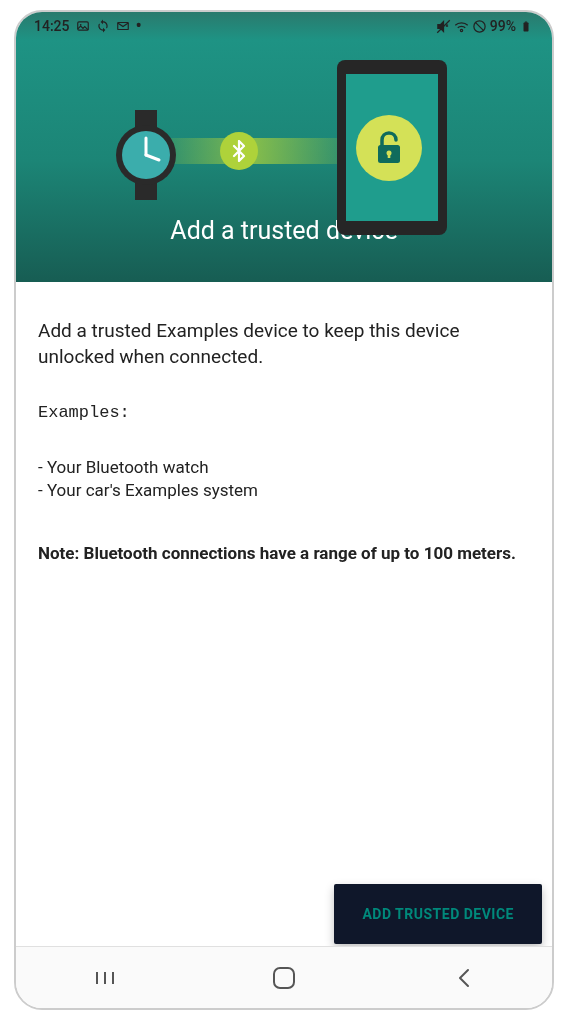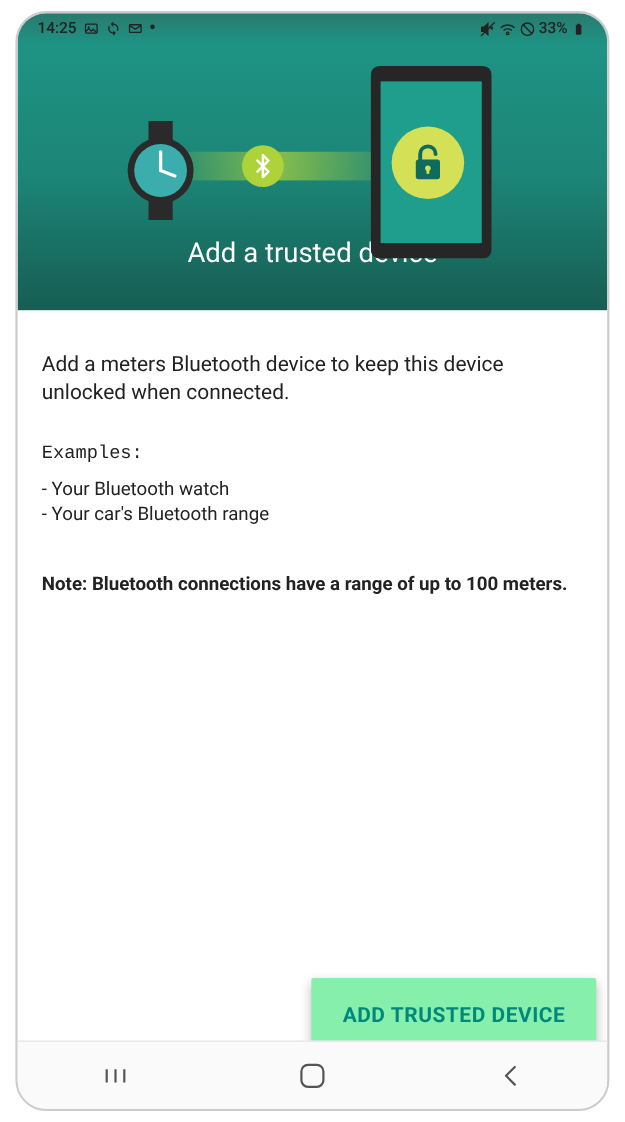--- a/index.html
+++ b/index.html
@@ -98,34 +98,34 @@
       margin-top: 6px;
     }
     .content {
       padding: 36px 22px 0;
       color: #222;
       height: calc(100% - 270px - 62px);
       position: relative;
     }
     .lead { font-size: 19px; line-height: 1.35; }
     .examples-label { margin-top: 34px; font-size: 17px; font-family: Liberation Mono, monospace; }
-    .examples-list { margin-top: 12px; font-size: 17px; line-height: 1.35; }
+    .examples-list { margin-top: 34px; font-size: 17px; line-height: 1.35; }
     .note { margin-top: 40px; font-size: 17px; line-height: 1.3; font-weight: bold; }
     .fab {
       position: absolute;
       right: 10px;
-      bottom: 52px;
-      background: #86efac;
+      bottom: 64px;
+      background: #0f172a;
       padding: 22px 28px;
       box-shadow: 0 4px 10px rgba(0,0,0,0.25);
       border-radius: 2px;
       color: #00897b;
       font-weight: 700;
       letter-spacing: 0.5px;
-      font-size: 19px;
+      font-size: 14px;
       cursor: pointer;
     }
     .nav-bar {
       position: absolute;
       bottom: 0;
       left: 0;
       right: 0;
       height: 62px;
       border-top: 1px solid #e0e0e0;
       display: flex;
@@ -174,21 +174,21 @@
         <svg viewBox="0 0 24 24" width="15" height="15">
             <path d="M12 20c1 0 1.8-.8 1.8-1.8S13 16.4 12 16.4s-1.8.8-1.8 1.8S11 20 12 20zm-6-6c1.6-1.6 3.7-2.4 6-2.4s4.4.8 6 2.4M2 10c2.7-2.7 6.2-4 10-4s7.3 1.3 10 4" fill="none" stroke="#222" stroke-width="2"></path>
           </svg>
       </span>
       <span class="status-icon">
         <svg viewBox="0 0 24 24" width="15" height="15">
             <circle cx="12" cy="12" r="9" fill="none" stroke="#222" stroke-width="2"></circle>
             <line x1="5" y1="5" x2="19" y2="19" stroke="#222" stroke-width="2"></line>
           </svg>
       </span>
-      <span>33%</span>
+      <span>99%</span>
       <span class="status-icon">
         <svg viewBox="0 0 24 24" width="12" height="15">
             <rect x="7" y="4" width="10" height="18" rx="1.5" fill="#222"></rect>
             <rect x="9.5" y="2" width="5" height="2.5" rx="1" fill="#222"></rect>
           </svg>
       </span>
     </div>
   </div>
 
   <div class="hero">
@@ -220,25 +220,25 @@
           <rect x="5" y="15" width="22" height="18" rx="2.5" fill="#0f6b5c"></rect>
           <circle cx="16" cy="23" r="2.5" fill="#d4e157"></circle>
           <rect x="14.7" y="23" width="2.6" height="5" fill="#d4e157"></rect>
         </svg>
       </div>
     </div>
     <div class="hero-title">Add a trusted device</div>
   </div>
 
   <div class="content">
-    <p class="lead">Add a meters Bluetooth device to keep this device unlocked when connected.</p>
+    <p class="lead">Add a trusted Examples device to keep this device unlocked when connected.</p>
     <p class="examples-label">Examples:</p>
     <div class="examples-list">
       <div>- Your Bluetooth watch</div>
-      <div>- Your car's Bluetooth range</div>
+      <div>- Your car's Examples system</div>
     </div>
     <p class="note">Note: Bluetooth connections have a range of up to 100 meters.</p>
   </div>
 
   <div class="fab">ADD TRUSTED DEVICE</div>
 
   <div class="nav-bar">
     <div class="nav-btn">
       <svg width="24" height="20" viewBox="0 0 24 20">
           <line x1="4" y1="4" x2="4" y2="16" stroke="#555" stroke-width="2"></line>

